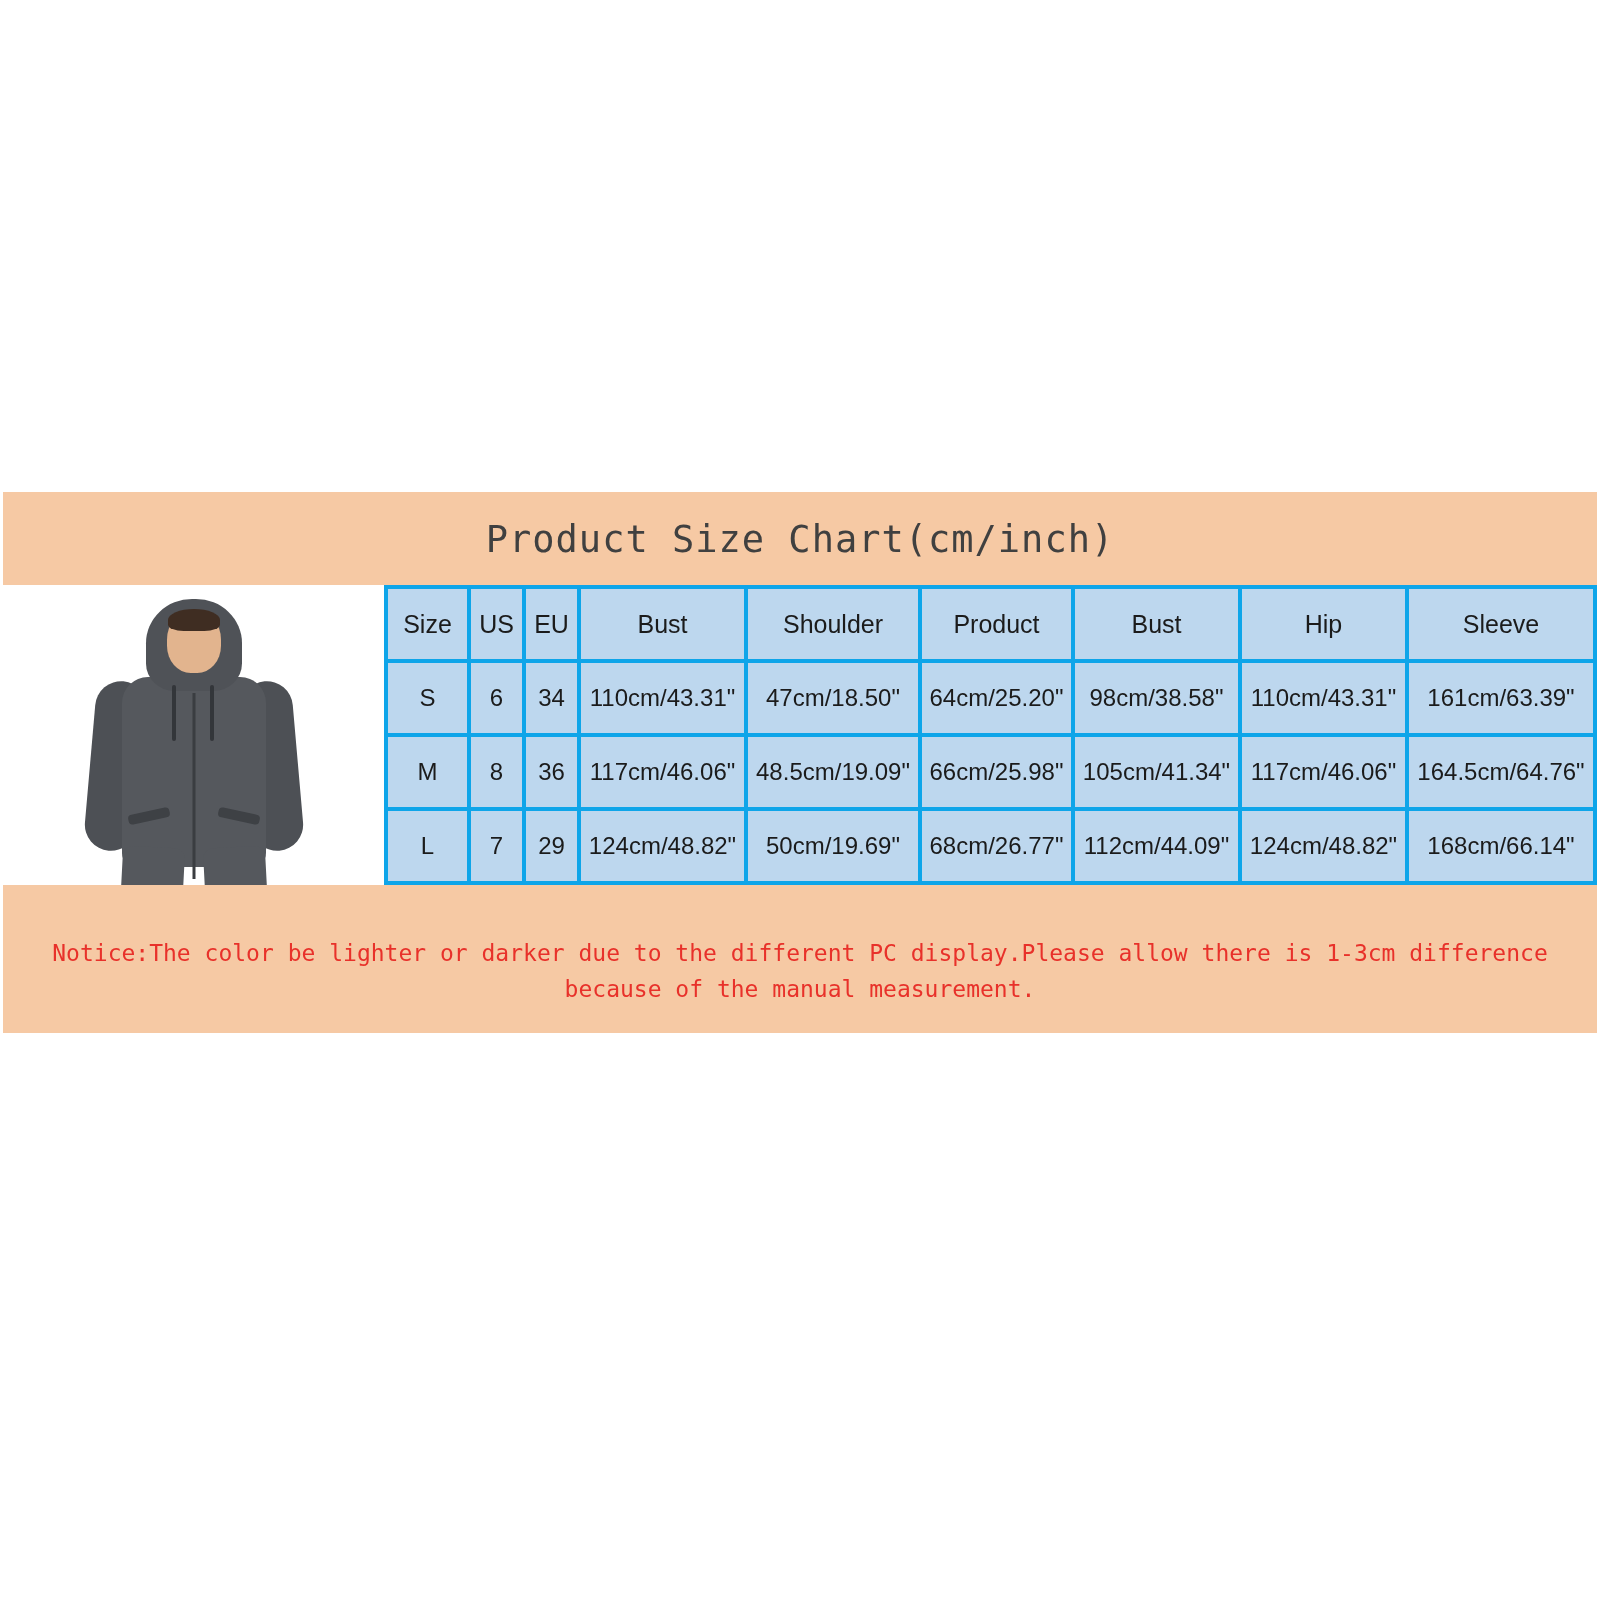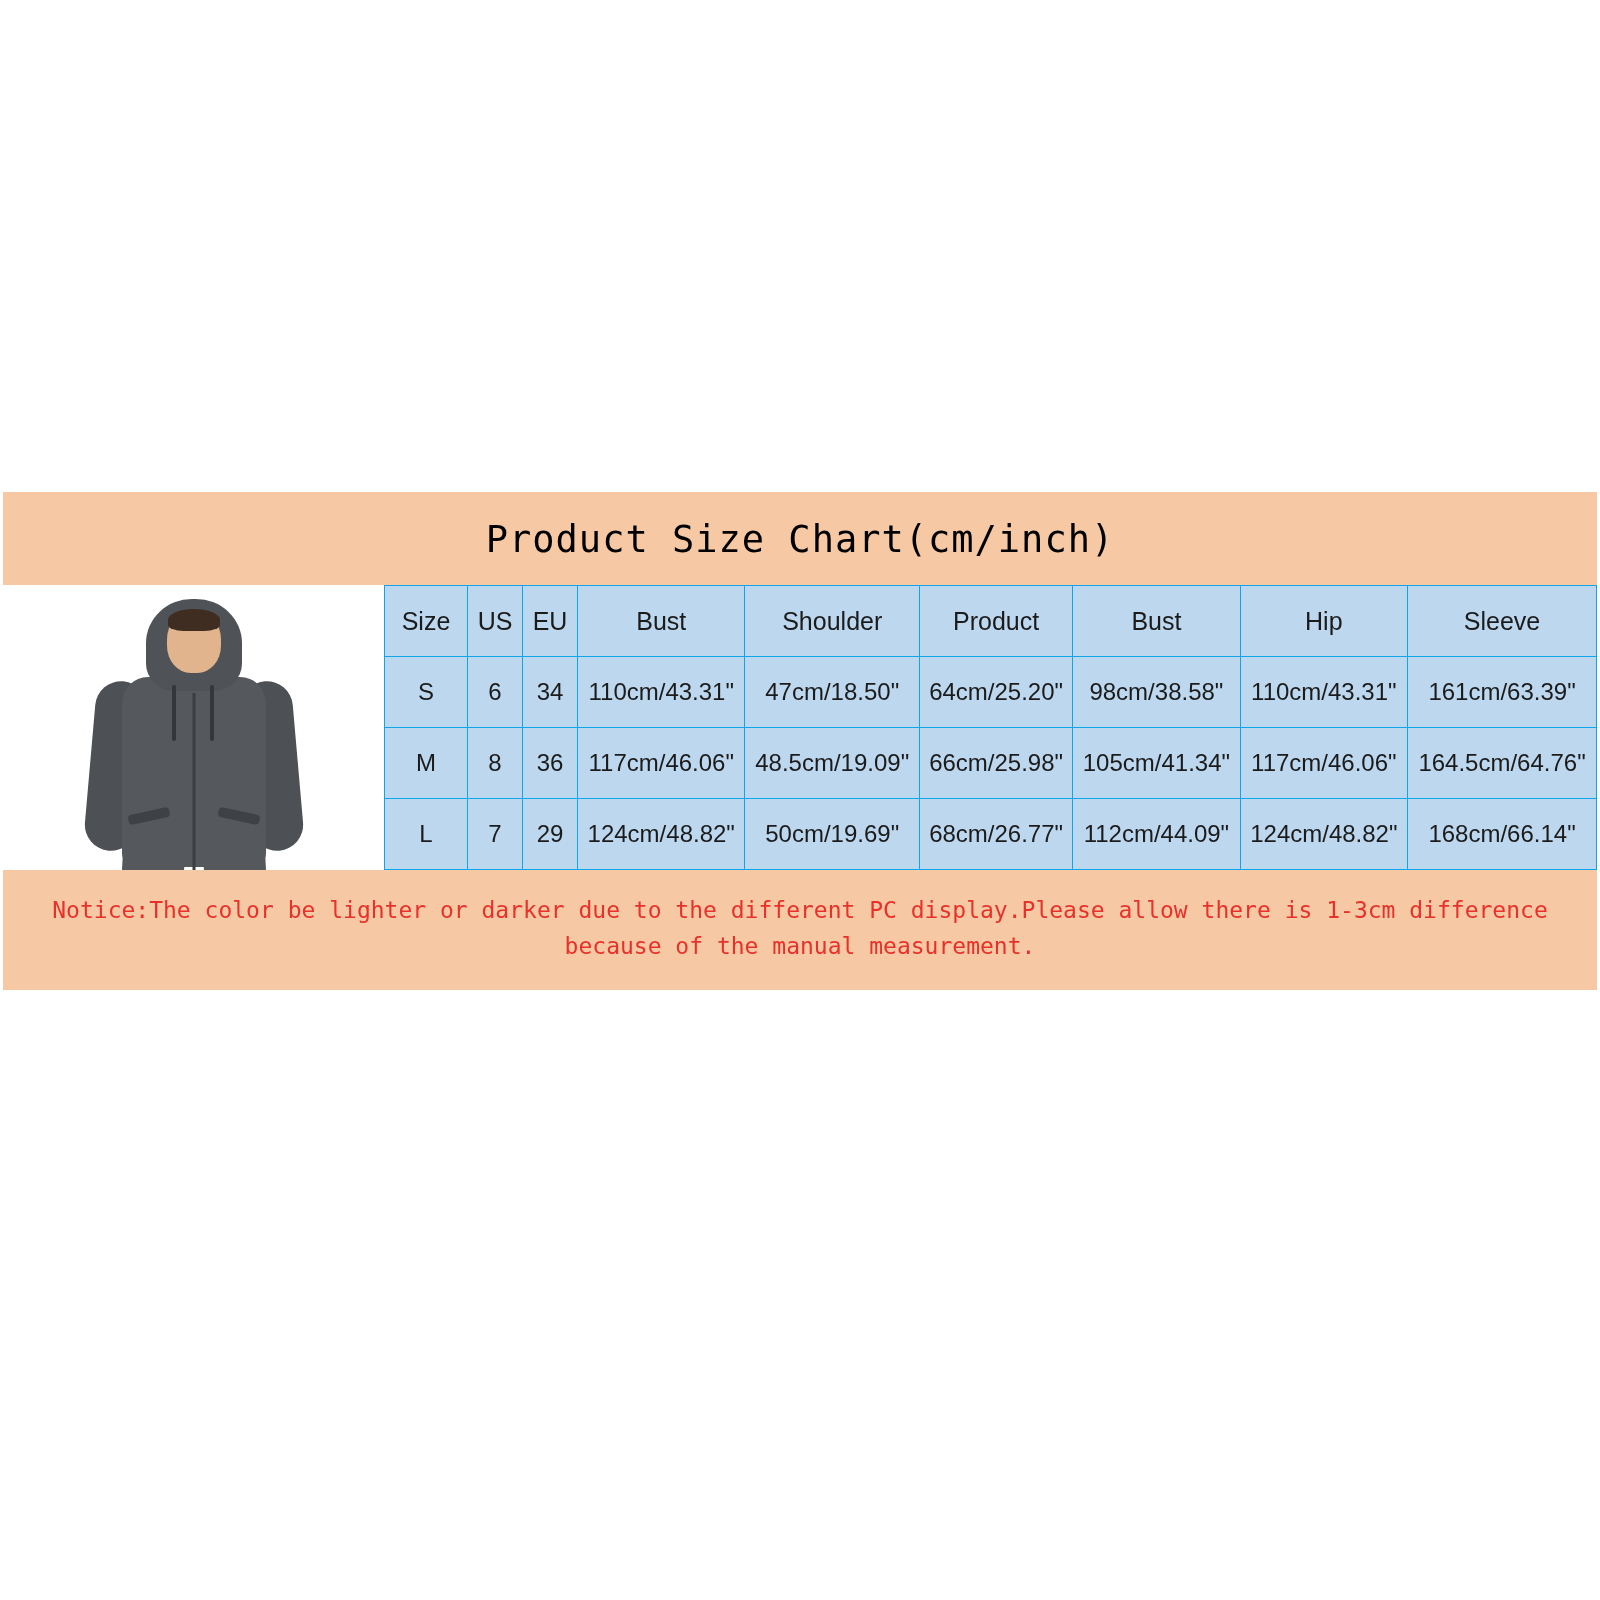--- a/index.html
+++ b/index.html
@@ -24,21 +24,21 @@
     left: 3px;
     top: 492px;
     width: 1594px;
     background: #f6c9a4;
     box-sizing: border-box;
   }
   .chart-title {
     text-align: center;
     font-family: "DejaVu Sans Mono", monospace;
     font-size: 37px;
-    color: #000000;
+    color: #404040;
     letter-spacing: 1px;
     padding: 26px 0 24px 0;
     background: #f6c9a4;
   }
   .chart-body {
     display: flex;
     align-items: stretch;
     background: #f6c9a4;
   }
   .product-image {
@@ -172,21 +172,21 @@
   .fig-leg-l { left: 50%; margin-left: -76px; transform: rotate(3deg); }
   .fig-leg-r { left: 50%; margin-left: 14px; transform: rotate(-3deg); }
 
   table.size-table {
     border-collapse: collapse;
     flex: 1 1 auto;
     table-layout: fixed;
     background: #bdd7ee;
   }
   table.size-table th, table.size-table td {
-    border: 1px solid #0ea5e9;
+    border: 4px solid #0ea5e9;
     background: #bdd7ee;
     color: #1b1b1b;
     text-align: center;
     font-size: 24px;
     font-family: "Liberation Sans", sans-serif;
     height: 70px;
     padding: 0 4px;
     white-space: nowrap;
   }
   table.size-table th {
@@ -199,20 +199,21 @@
   col.c-meas { width: auto; }
 
   .notice {
     background: #f6c9a4;
     color: #e8312a;
     font-family: "DejaVu Sans Mono", monospace;
     font-size: 23px;
     line-height: 36px;
     text-align: center;
     padding: 22px 16px 26px 16px;
+    margin-top: 28px;
   }
 </style>
 </head>
 <body>
 
 <div class="page">
 
   <div class="chart-block">
 
     <div class="chart-title">Product Size Chart(cm/inch)</div>

